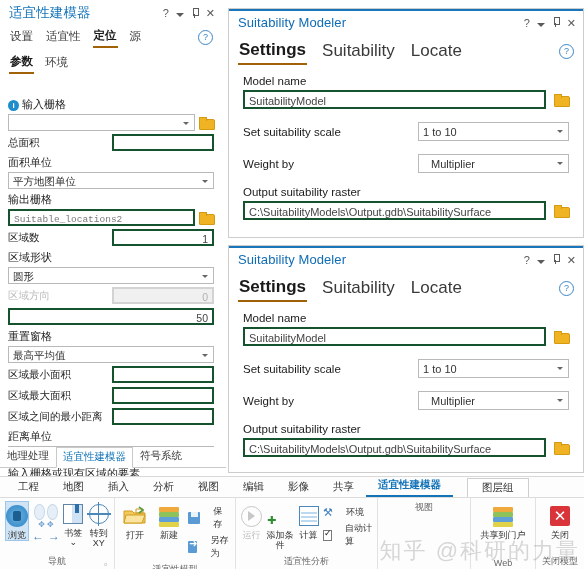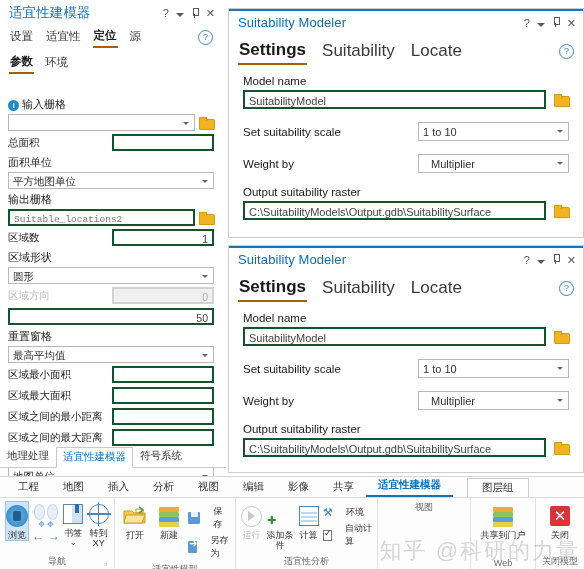--- a/index.html
+++ b/index.html
@@ -245,26 +245,20 @@
           </div>
       </div>
 
       <div class="row">
         <div class="lab">区域之间的最小距离</div>
         <div class="ctl">
             <div class="tbox num"></div>
           </div>
       </div>
 
-      <div class="row">
-        <div class="lab">区域之间的最大距离</div>
-        <div class="ctl">
-            <div class="tbox num"></div>
-          </div>
-      </div>
 
       <div class="stk">
         <div class="fieldlbl">距离单位</div>
         <div class="combo">地图单位</div>
       </div>
 
       <div class="stk">
         <div class="fieldlbl">输入栅格或现有区域的要素</div>
         <div class="fl">
           <div class="combo" style="flex:1;"></div>

